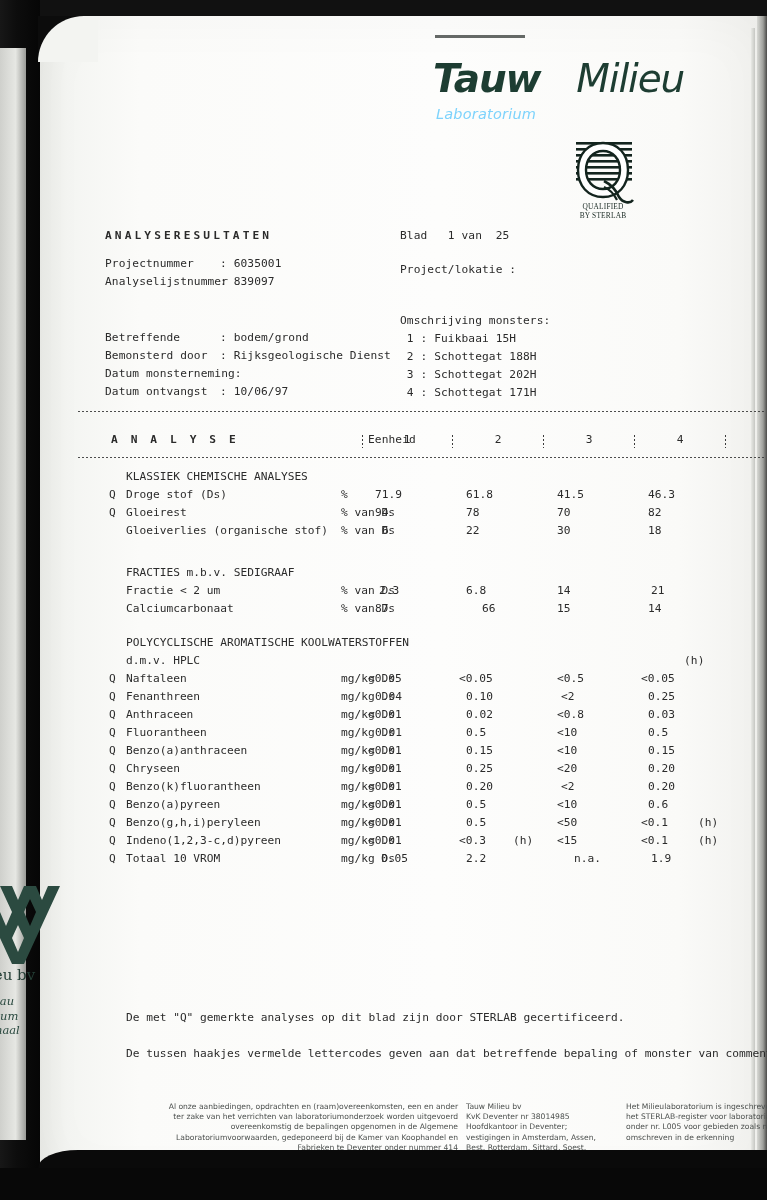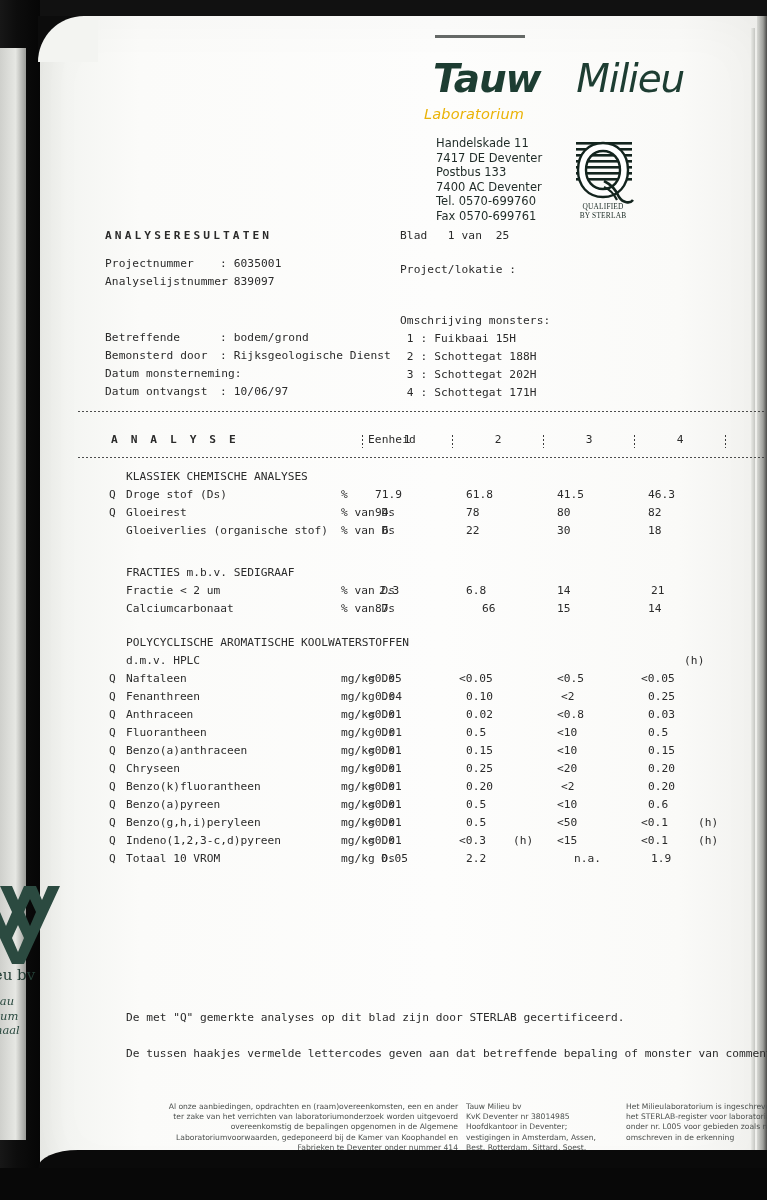--- a/index.html
+++ b/index.html
@@ -71,23 +71,23 @@
     position:absolute;left:395px;top:43px;
     font-family:"DejaVu Sans",sans-serif;
     font-size:39px;line-height:1;
     color:#1d3d32;
     white-space:nowrap;
     letter-spacing:-1.2px;
   }
   .brand .b1{font-weight:bold;font-style:italic;}
   .brand .b2{font-weight:normal;font-style:italic;margin-left:36px;}
   .subbrand{
-    position:absolute;left:386px;top:90px;
+    position:absolute;left:398px;top:90px;
     font-family:"DejaVu Sans",sans-serif;
-    font-style:italic;font-size:14.5px;color:#eab308;
+    font-style:italic;font-size:14.5px;color:#7dd3fc;
     letter-spacing:.2px;
   }
   .addr{
     position:absolute;left:398px;top:120px;
     font-family:"DejaVu Sans",sans-serif;
     font-size:11.5px;line-height:14.6px;color:#1e2a26;
   }
   .addr div{white-space:nowrap;}
 
   
@@ -191,28 +191,20 @@
   <div class="edge-right-in"></div>
 
   <div class="sheet">
 
     <div class="rule-top"></div>
 
     <div class="brand"><span class="b1">Tauw</span><span class="b2">Milieu</span></div>
 
     <div class="subbrand">Laboratorium</div>
 
-    <div class="addr">
-      <div>Handelskade 11</div>
-      <div>7417 DE Deventer</div>
-      <div>Postbus 133</div>
-      <div>7400 AC Deventer</div>
-      <div>Tel. 0570-699760</div>
-      <div>Fax 0570-699761</div>
-    </div>
 
     <div class="seal">
       <svg width="66" height="70" viewBox="0 0 66 70">
         <g fill="#13241e">
           <rect x="6" y="2" width="56" height="2.6"></rect>
           <rect x="6" y="8" width="56" height="2.6"></rect>
           <rect x="6" y="14" width="56" height="2.6"></rect>
           <rect x="6" y="20" width="56" height="2.6"></rect>
           <rect x="6" y="26" width="56" height="2.6"></rect>
           <rect x="6" y="32" width="56" height="2.6"></rect>
@@ -279,21 +271,21 @@
       <span class="v" style="left:428px">61.8</span>
       <span class="v" style="left:519px">41.5</span>
       <span class="v" style="left:610px">46.3</span>
     </div>
     <div class="row" style="top:490px">
       <span class="q">Q</span>
       <span class="nm">Gloeirest</span>
       <span class="un">% van Ds</span>
       <span class="v" style="left:337px">94</span>
       <span class="v" style="left:428px">78</span>
-      <span class="v" style="left:519px">80</span>
+      <span class="v" style="left:519px">70</span>
       <span class="v" style="left:610px">82</span>
     </div>
     <div class="row" style="top:508px">
       <span class="q"></span>
       <span class="nm">Gloeiverlies (organische stof)</span>
       <span class="un">% van Ds</span>
       <span class="v" style="left:344px">6</span>
       <span class="v" style="left:428px">22</span>
       <span class="v" style="left:519px">30</span>
       <span class="v" style="left:610px">18</span>

